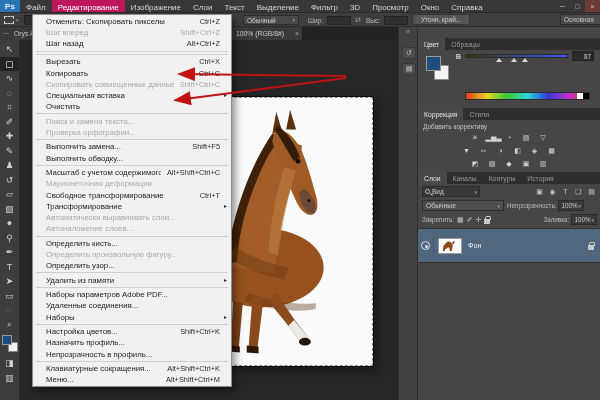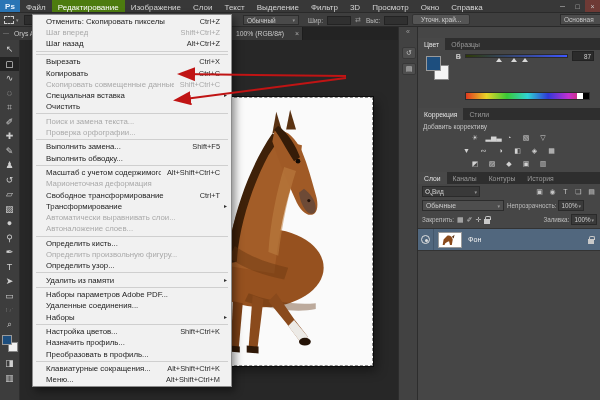--- a/index.html
+++ b/index.html
@@ -8,21 +8,21 @@
   #app { position:absolute; inset:0; width:600px; height:400px; }
 
   
   .menubar { position:absolute; left:0; top:0; width:600px; height:13px;
     background:#383838; border-bottom:1px solid #2a2a2a; display:flex; align-items:stretch;
     font-size:8px; color:#d5d5d5; z-index:20; }
   .ps-logo { width:20px; display:flex; align-items:center; justify-content:center;
     background:var(--logo-blue); color:#eaf4ff; font-weight:bold; font-size:8px; }
   .menu-items { display:flex; }
   .menu-item { padding:0 6px; display:flex; align-items:flex-end; cursor:default; white-space:nowrap; }
-  .menu-item.active { background:#4d7c0f; color:#ffffff; }
+  .menu-item.active { background:#be185d; color:#ffffff; }
   .win-controls { margin-left:auto; display:flex; }
   .win-btn { width:15px; display:flex; align-items:center; justify-content:center;
     color:#c5c5c5; font-size:7px; }
   .win-btn.close { background:#6e3a35; }
 
   
   .optionsbar { position:absolute; left:0; top:13px; width:600px; height:14px;
     background:#3e3e3e; border-bottom:1px solid #2a2a2a; z-index:5; font-size:6.5px; color:#bbb; }
   .marquee-chip { position:absolute; left:4px; top:3px; width:10px; height:8px;
     border:1px dashed #cfcfcf; }
@@ -123,21 +123,21 @@
   .f-icon { width:11px; height:11px; color:#c5c5c5; font-size:7px; text-align:center; line-height:11px; }
   .blend-select { margin-left:4px; width:82px; height:11px; background:#4e4e4e; border:1px solid #2c2c2c;
     color:#ccc; font-size:6.8px; display:flex; align-items:center; justify-content:space-between; padding:0 3px; }
   .mini-field { height:11px; background:#3a3a3a; border:1px solid #2a2a2a; color:#ccc;
     display:flex; align-items:center; padding:0 2px; gap:1px; font-size:6.3px; }
   .lock-icons { display:flex; gap:3px; align-items:center; margin-left:3px; }
   .l-icon { color:#c5c5c5; font-size:7px; }
   .icon-lock { position:relative; width:6px; height:5px; background:#c9c9c9; display:inline-block; margin-top:3px; }
   .icon-lock::before { content:''; position:absolute; left:1px; top:-3px; width:4px; height:3px;
     border:1px solid #c9c9c9; border-bottom:none; border-radius:2px 2px 0 0; }
-  .layer-entry { position:absolute; left:0; right:0; height:23px; background:var(--selection);
+  .layer-entry { position:absolute; left:0; right:0; height:35px; background:var(--selection);
     border-top:1px solid #333; border-bottom:1px solid #333; display:flex; align-items:center; }
   .eye-cell { width:16px; height:21px; border-right:1px solid #44576b; display:flex;
     align-items:center; justify-content:center; }
   .icon-eye { width:9px; height:9px; border-radius:50%; border:1px solid #e0e0e0; position:relative; }
   .icon-eye::after { content:''; position:absolute; left:2.5px; top:2.5px; width:3px; height:3px;
     border-radius:50%; background:#e0e0e0; }
   .layer-thumb { width:24px; height:16px; background:#fff; border:1px solid #9a9a9a; margin-left:4px;
     position:relative; overflow:hidden; }
   .layer-name { margin-left:6px; font-size:7.2px; color:#f0f0f0; }
   .layer-lock { margin-left:auto; margin-right:6px; }
@@ -747,21 +747,21 @@
         <span class="mi-sub">▸</span>
       </div>
 
       <div class="mi">
         <span class="mi-label">Назначить профиль...</span>
         <span class="mi-short"></span>
         <span class="mi-sub">▸</span>
       </div>
 
       <div class="mi">
-        <span class="mi-label">Преобразовать в профиль...</span>
+        <span class="mi-label">Непрозрачность в профиль...</span>
         <span class="mi-short"></span>
         <span class="mi-sub">▸</span>
       </div>
 
       <div class="mi separator">
         <span class="mi-label"></span>
 
       </div>
 
       <div class="mi">

